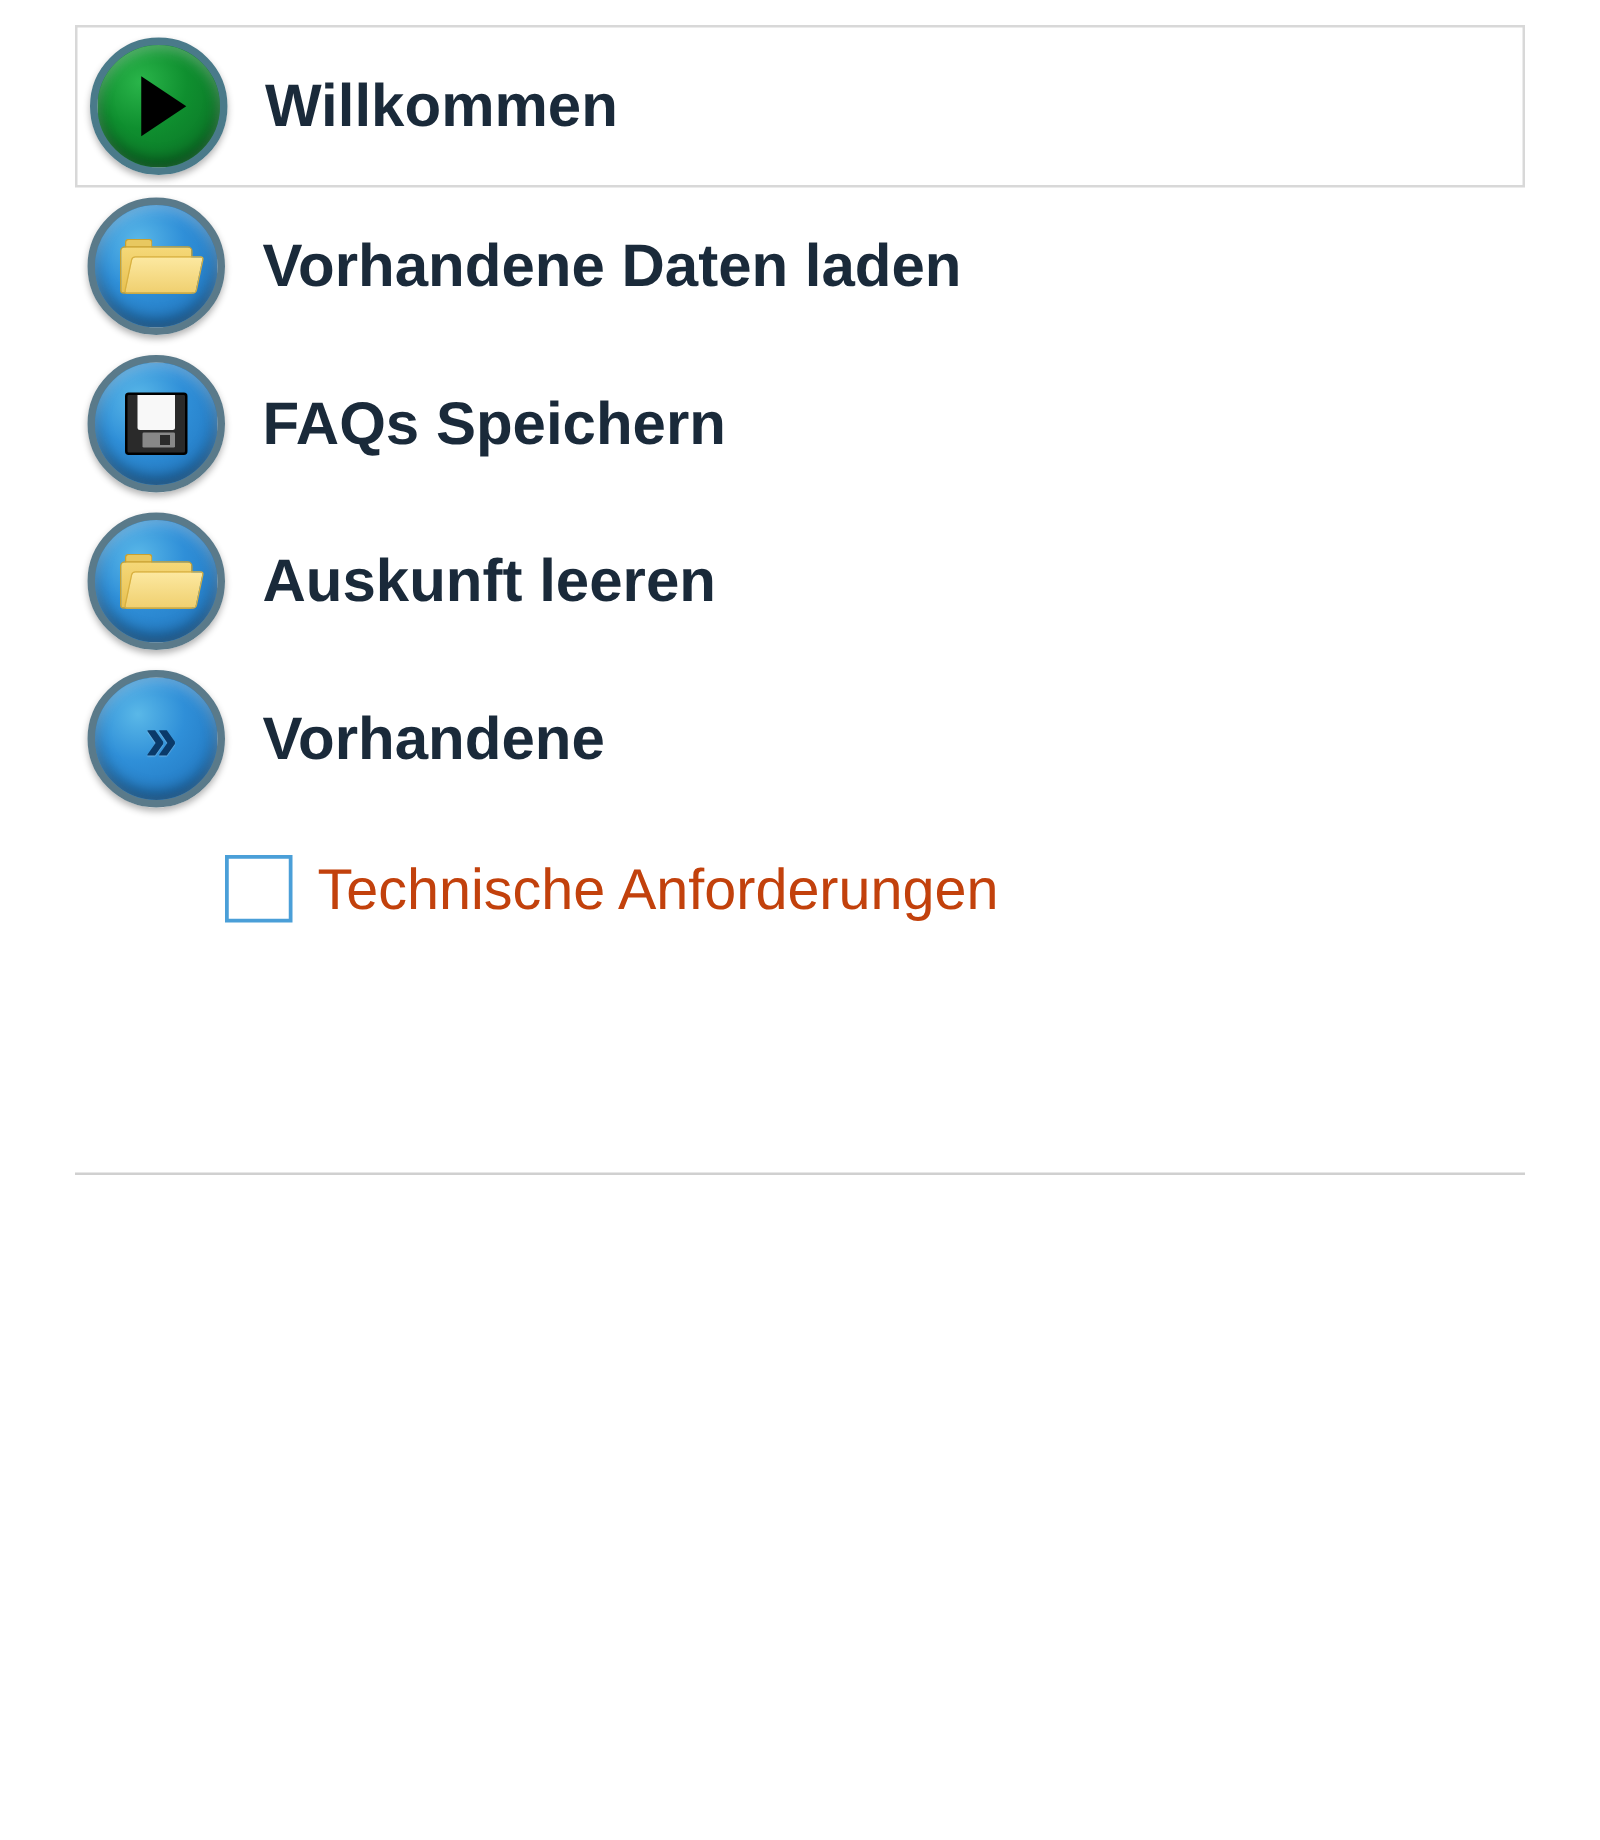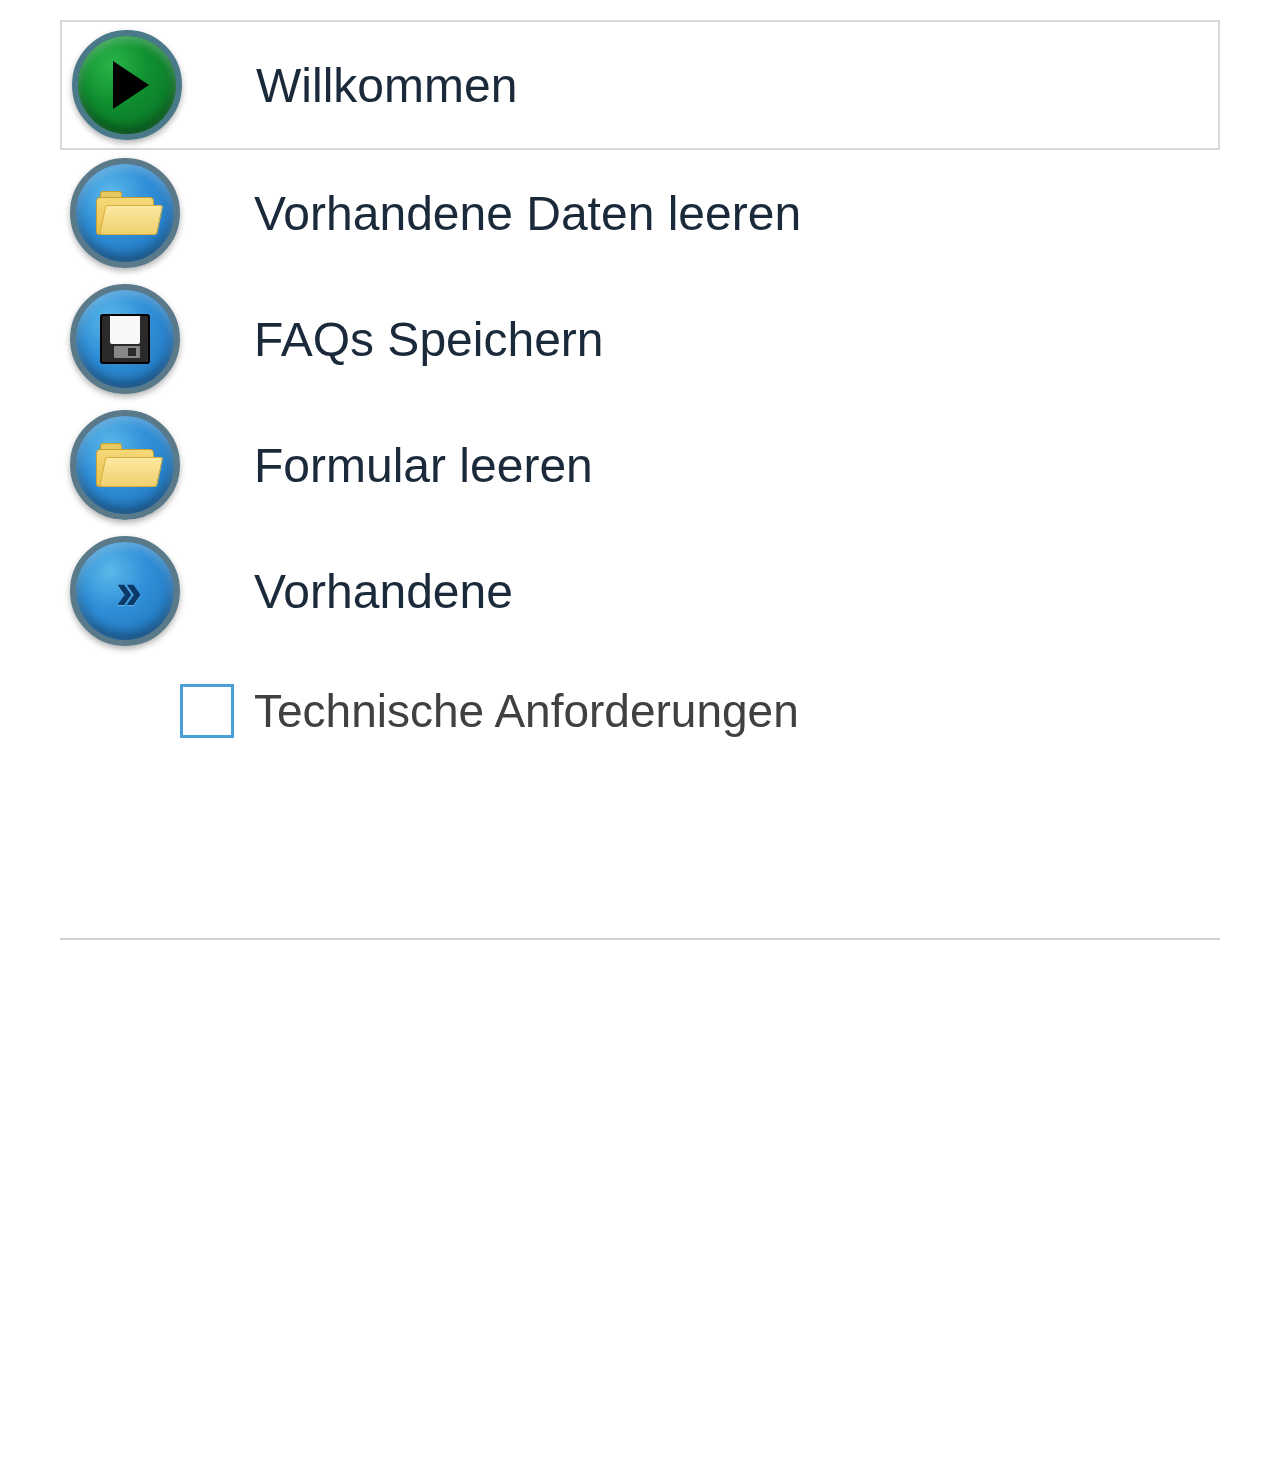--- a/index.html
+++ b/index.html
@@ -43,23 +43,22 @@
       border: 6px solid #4a7a8a;
       box-shadow: inset 0 4px 10px rgba(255,255,255,0.3), inset 0 -6px 12px rgba(0,0,0,0.4), 0 3px 6px rgba(0,0,0,0.3);
     }
     .icon-circle.blue {
       background: radial-gradient(circle at 35% 30%, #5ab8e8 0%, #2f8fd8 40%, #1e6fb8 100%);
       border: 6px solid #5a7a8a;
       box-shadow: inset 0 4px 10px rgba(255,255,255,0.3), inset 0 -6px 12px rgba(0,0,0,0.4), 0 3px 6px rgba(0,0,0,0.3);
     }
     .menu-item-label {
       font-size: 48px;
-      font-weight: normal;
+      font-weight: bold;
       color: #1a2a3a;
-      margin-left: 44px;
     }
     .sub-items {
       margin-left: 120px;
       margin-top: 30px;
       display: flex;
       flex-direction: column;
       gap: 22px;
     }
     .sub-item {
       display: flex;
@@ -70,21 +69,21 @@
     .checkbox {
       width: 54px;
       height: 54px;
       border: 3px solid #4a9fd8;
       background: #ffffff;
       flex-shrink: 0;
     }
     .sub-item-label {
       font-size: 46px;
       font-weight: 400;
-      color: #404040;
+      color: #c2410c;
     }
     .divider {
       margin-top: 200px;
       border-top: 2px solid #d0d0d0;
     }
     
     .play-tri {
       width: 0;
       height: 0;
       border-left: 36px solid #000000;
@@ -187,21 +186,21 @@
   </div>
 
   <div class="menu-item">
     <div class="icon-circle blue">
       <div class="folder">
         <div class="folder-tab"></div>
         <div class="folder-back"></div>
         <div class="folder-front"></div>
       </div>
     </div>
-    <span class="menu-item-label">Vorhandene Daten leeren</span>
+    <span class="menu-item-label">Vorhandene Daten laden</span>
   </div>
 
   <div class="menu-item">
     <div class="icon-circle blue">
       <div class="disk">
         <div class="disk-label"></div>
         <div class="disk-shutter"></div>
         <div class="disk-hole"></div>
       </div>
     </div>
@@ -209,21 +208,21 @@
   </div>
 
   <div class="menu-item">
     <div class="icon-circle blue">
       <div class="folder">
         <div class="folder-tab"></div>
         <div class="folder-back"></div>
         <div class="folder-front"></div>
       </div>
     </div>
-    <span class="menu-item-label">Formular leeren</span>
+    <span class="menu-item-label">Auskunft leeren</span>
   </div>
 
   <div class="menu-item">
     <div class="icon-circle blue">
       <span class="chevrons">››</span>
     </div>
     <span class="menu-item-label">Vorhandene</span>
   </div>
 
   <div class="sub-items">

